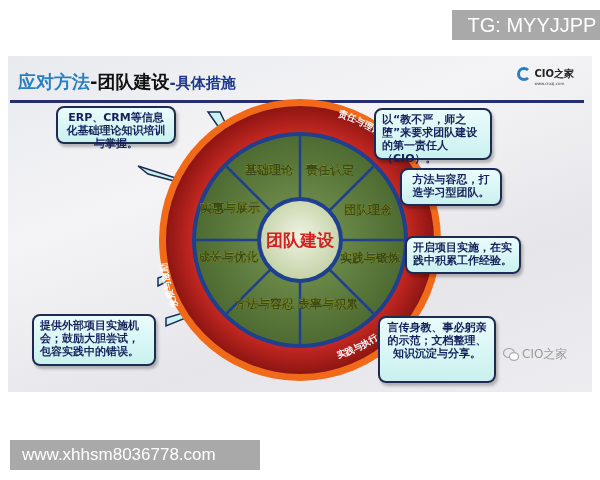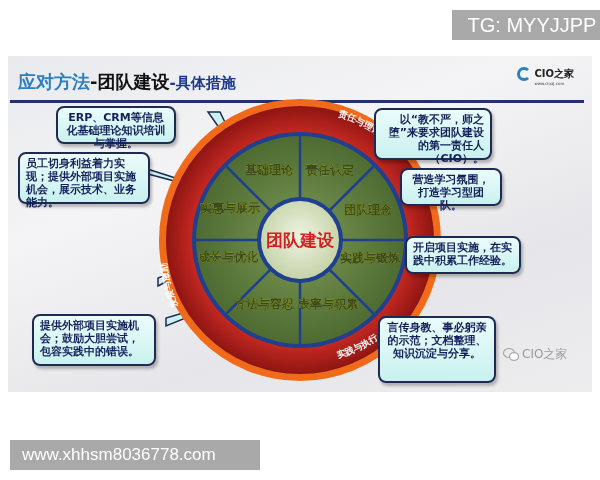--- a/index.html
+++ b/index.html
@@ -107,24 +107,23 @@
       <text x="362" y="206">实践与锻炼</text>
       <text x="320" y="252">表率与积累</text>
       <text x="256" y="252">方法与容忍</text>
       <text x="220" y="205">成长与优化</text>
       <text x="222" y="156">实惠与展示</text>
     </g>
     <text x="292" y="190" font-size="17" font-weight="bold" fill="#d42020" text-anchor="middle" font-family="DejaVu Sans, sans-serif">团队建设</text>
   </svg>
 
   <div class="callout" style="left:48px;top:50px;width:120px;height:38px;text-align:center;">ERP、CRM等信息化基础理论知识培训与掌握。</div>
-  <div class="callout" style="left:10px;top:96px;width:132px;height:52px;">员工切身利益着力实现；提供外部项目实施机会，展示技术、业务能力。</div>
   <div class="callout" style="left:24px;top:258px;width:124px;height:52px;">提供外部项目实施机会；鼓励大胆尝试，包容实践中的错误。</div>
-  <div class="callout" style="left:366px;top:52px;width:118px;height:52px;text-align:right;">以“教不严，师之堕”来要求团队建设的第一责任人（CIO）。</div>
-  <div class="callout" style="left:392px;top:112px;width:102px;height:38px;text-align:center;">营造学习氛围，打造学习型团队。</div>
+  <div class="callout" style="left:366px;top:52px;width:118px;height:52px;text-align:left;">以“教不严，师之堕”来要求团队建设的第一责任人（CIO）。</div>
+  <div class="callout" style="left:392px;top:112px;width:102px;height:38px;text-align:center;">方法与容忍，打造学习型团队。</div>
   <div class="callout" style="left:397px;top:180px;width:116px;height:38px;">开启项目实施，在实践中积累工作经验。</div>
   <div class="callout" style="left:370px;top:260px;width:118px;height:67px;text-align:center;">言传身教、事必躬亲的示范；文档整理、知识沉淀与分享。</div>
 
   <div class="wechat">
     <svg width="16" height="13" viewBox="0 0 16 13">
       <ellipse cx="6" cy="5" rx="5.5" ry="4.5" fill="none" stroke="#aaa" stroke-width="1.2"></ellipse>
       <ellipse cx="11" cy="8.5" rx="4.5" ry="3.8" fill="#fff" stroke="#aaa" stroke-width="1.2"></ellipse>
     </svg>
     <span>CIO之家</span>
   </div>

